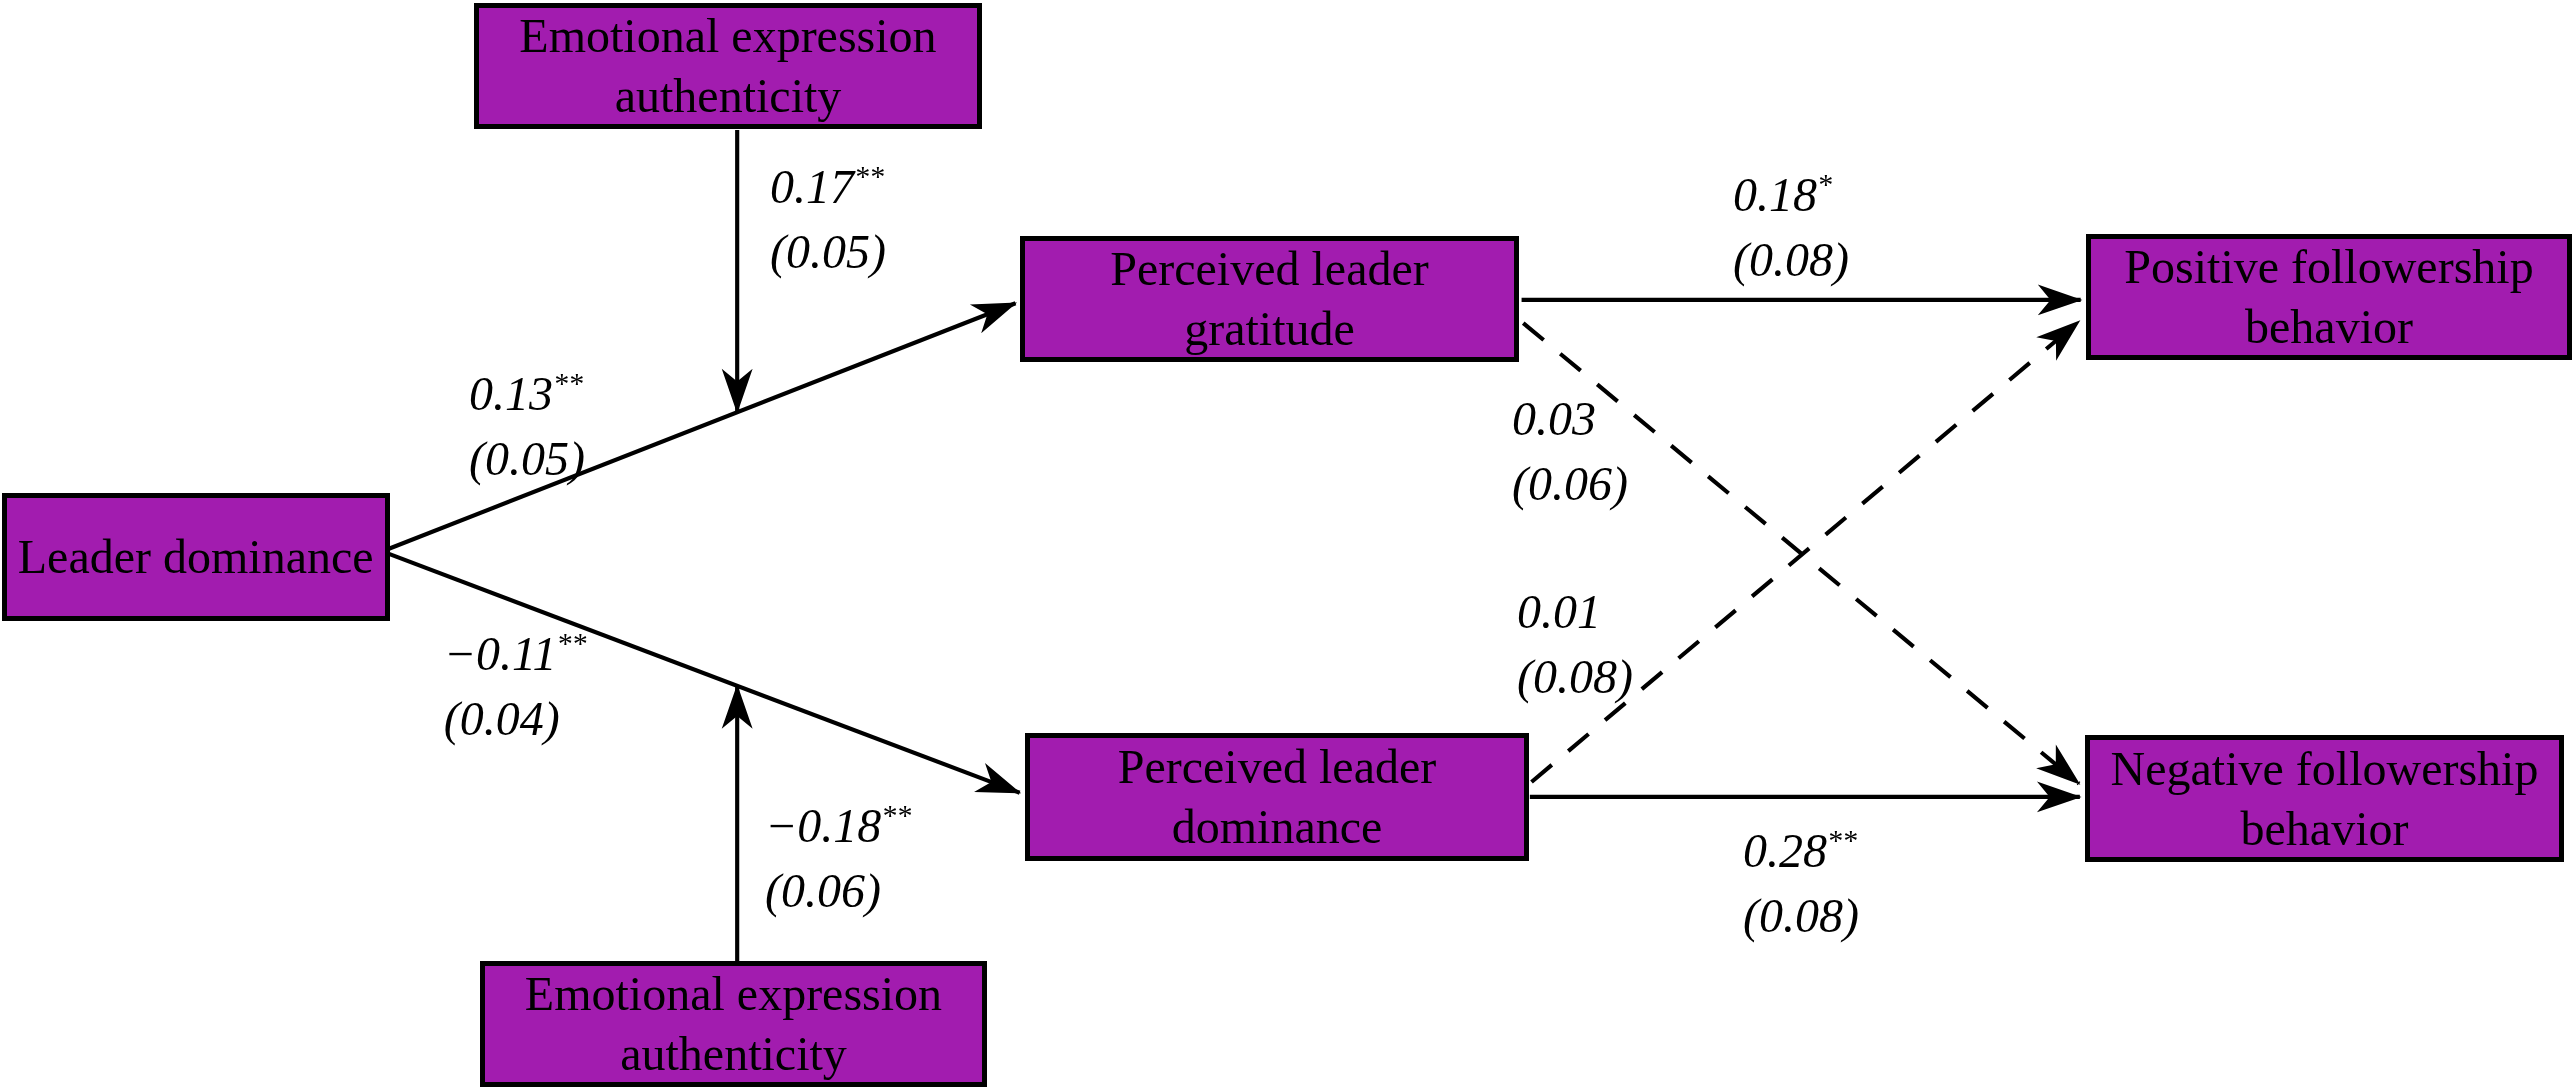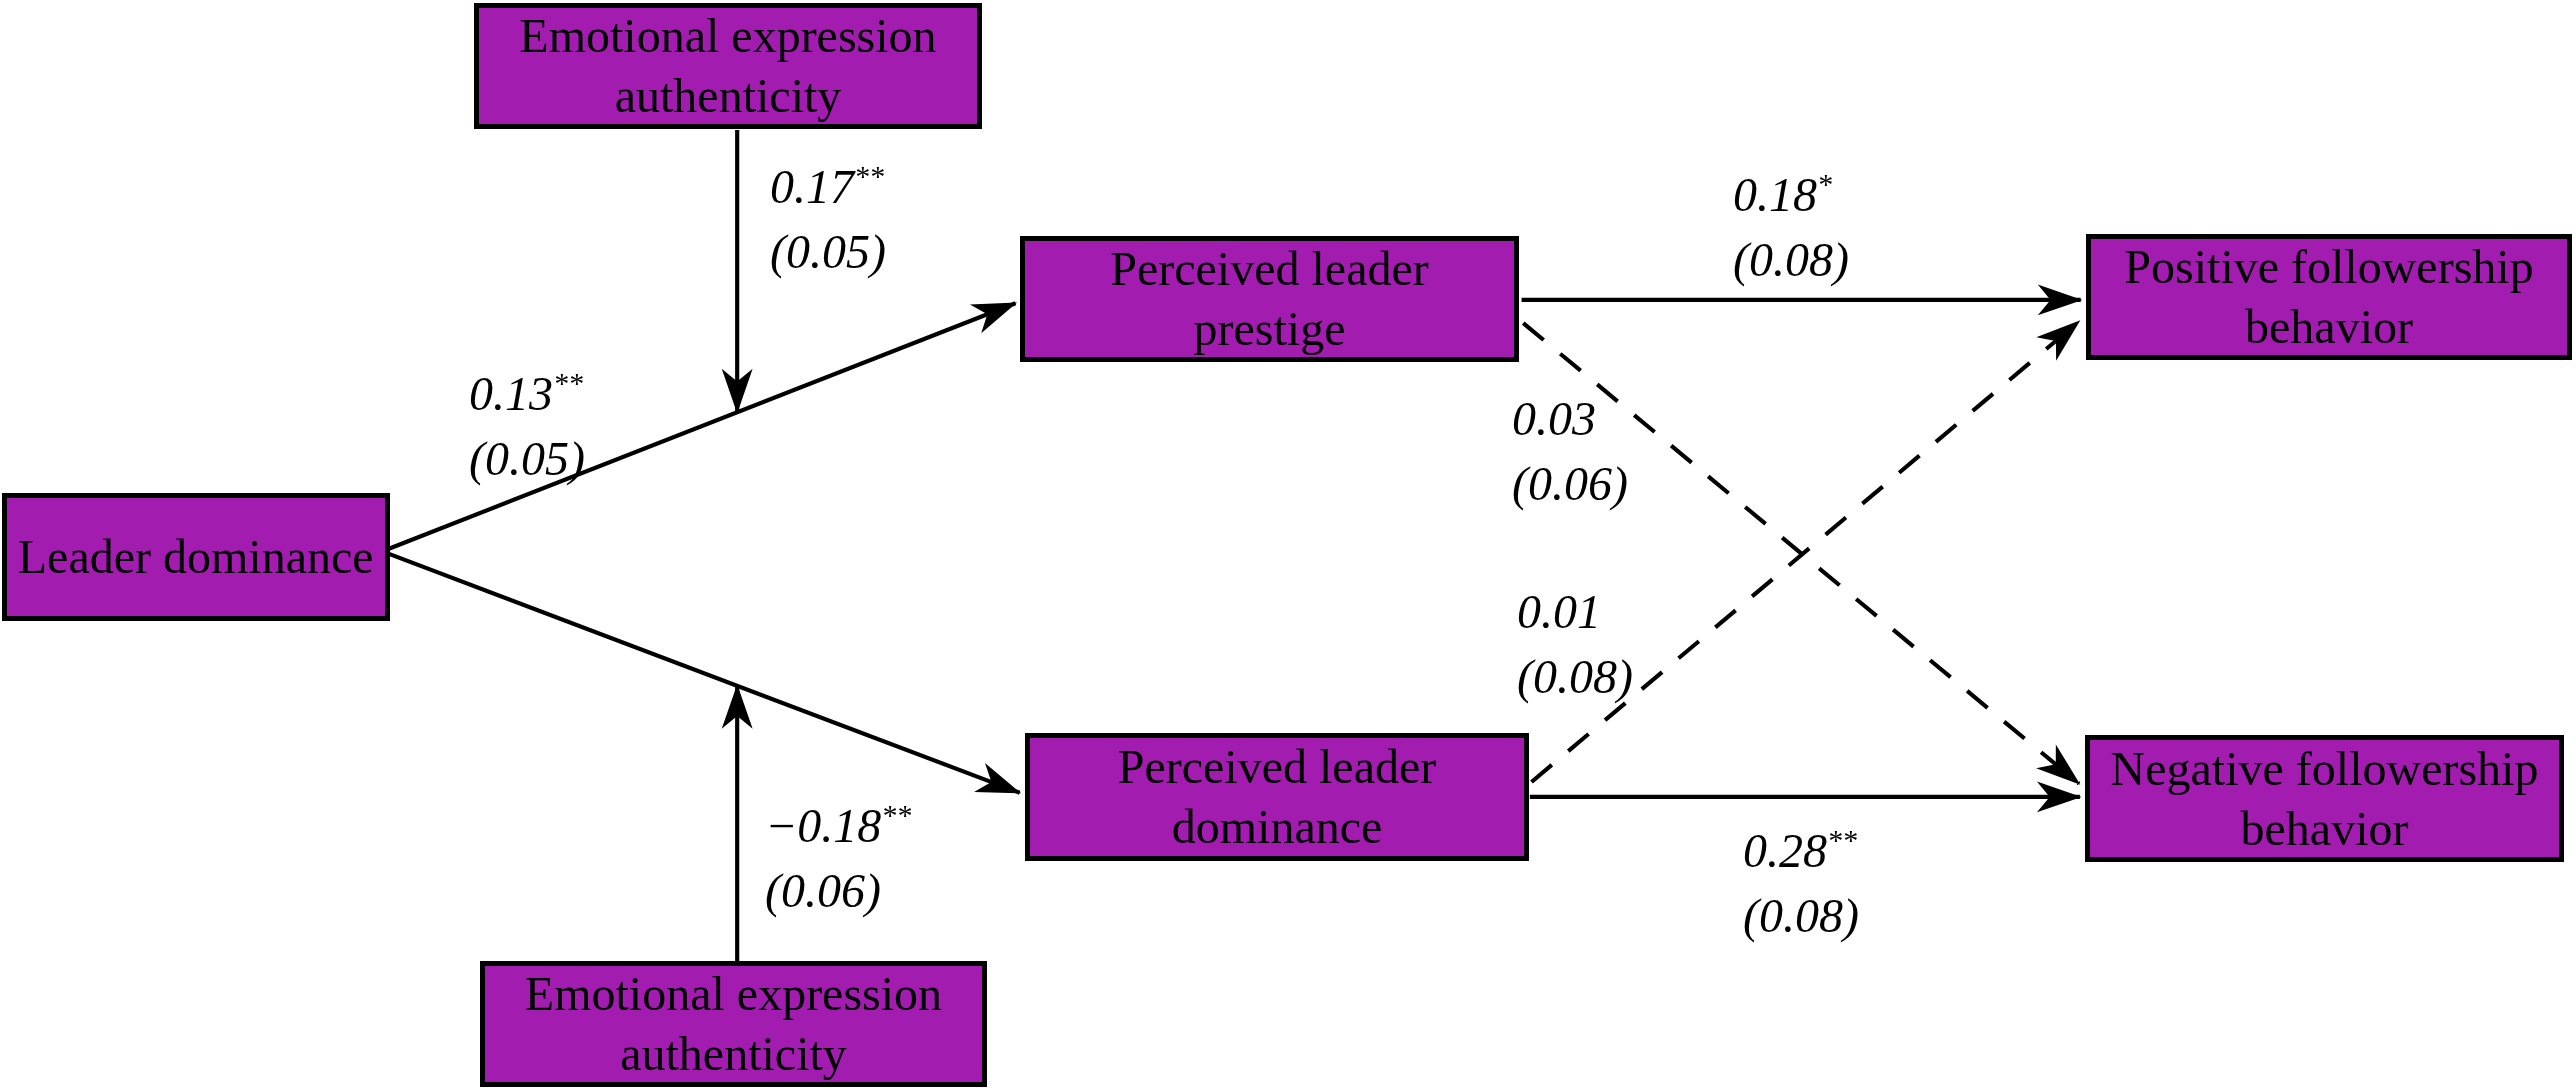--- a/index.html
+++ b/index.html
@@ -101,21 +101,21 @@
     <span>authenticity</span>
   </div>
 
   <div class="node" id="node-auth-bottom">
     <span>Emotional expression</span>
     <span>authenticity</span>
   </div>
 
   <div class="node" id="node-prestige">
     <span>Perceived leader</span>
-    <span>prestige</span>
+    <span>gratitude</span>
   </div>
 
   <div class="node" id="node-dominance">
     <span>Perceived leader</span>
     <span>dominance</span>
   </div>
 
   <div class="node" id="node-positive">
     <span>Positive followership</span>
     <span>behavior</span>
@@ -129,20 +129,24 @@
   <div class="plabel" id="lbl-mod-top">
     <div><span>0.17</span><sup>**</sup></div>
     <div>(0.05)</div>
   </div>
 
   <div class="plabel" id="lbl-g-prestige">
     <div><span>0.13</span><sup>**</sup></div>
     <div>(0.05)</div>
   </div>
 
+  <div class="plabel" id="lbl-g-dominance">
+    <div><span>−0.11</span><sup>**</sup></div>
+    <div>(0.04)</div>
+  </div>
 
   <div class="plabel" id="lbl-mod-bottom">
     <div><span>−0.18</span><sup>**</sup></div>
     <div>(0.06)</div>
   </div>
 
   <div class="plabel" id="lbl-prestige-pos">
     <div><span>0.18</span><sup>*</sup></div>
     <div>(0.08)</div>
   </div>

